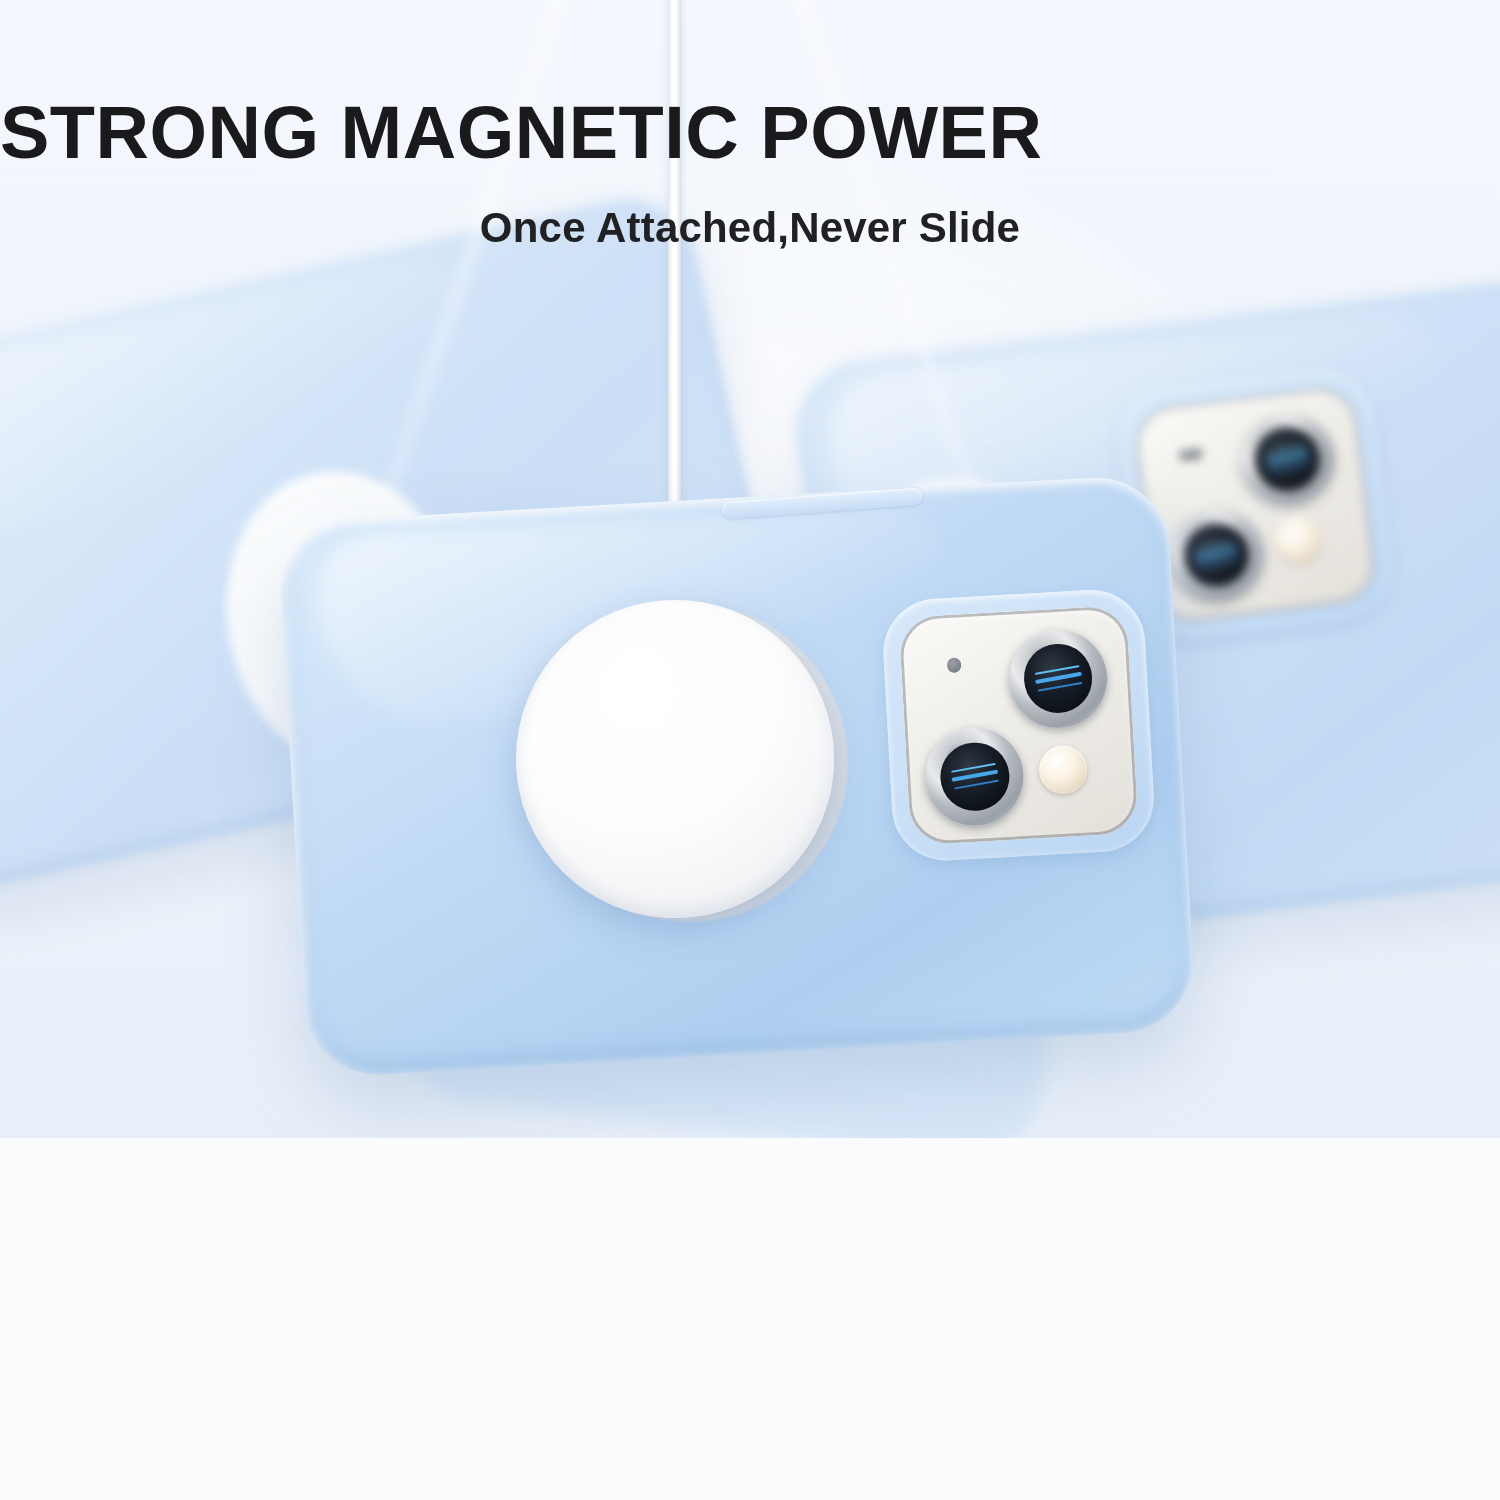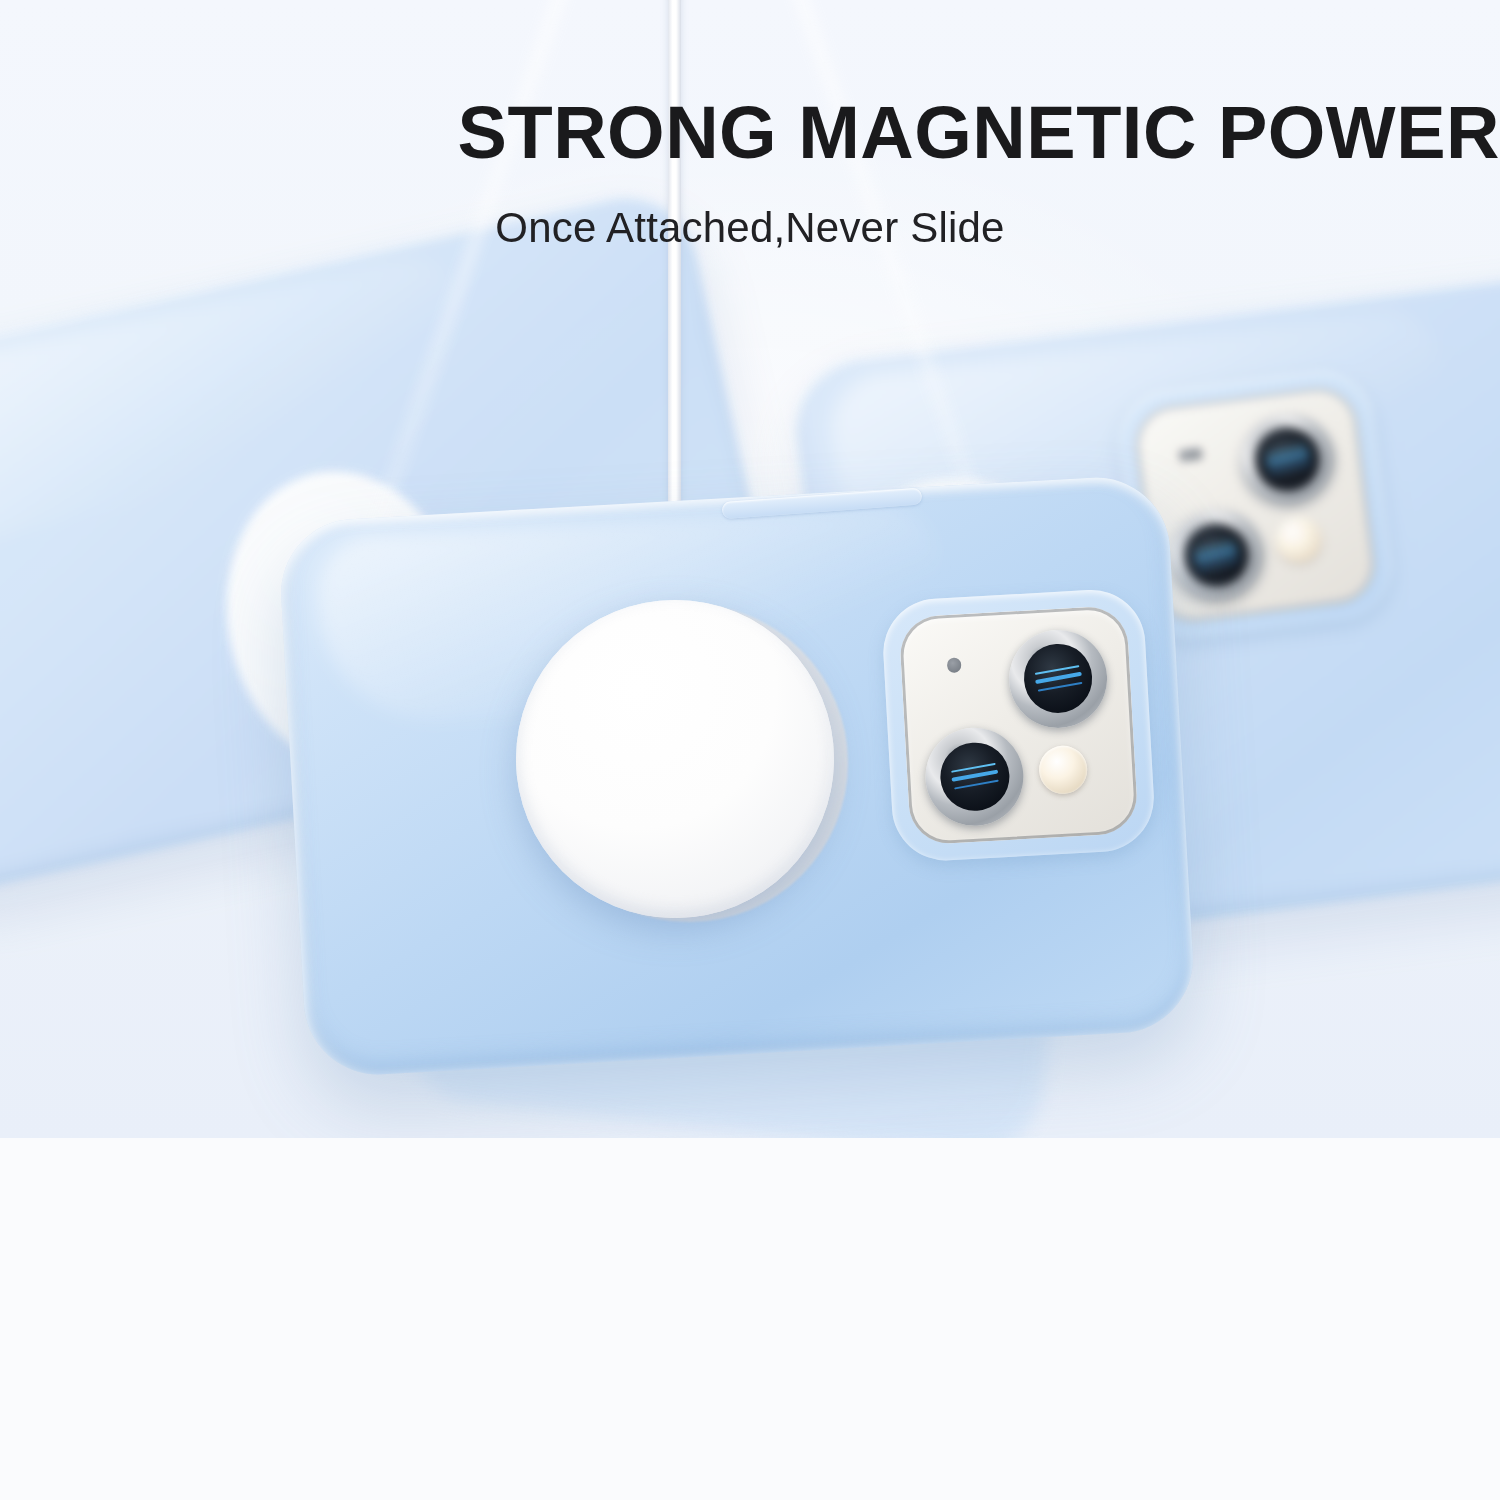--- a/index.html
+++ b/index.html
@@ -20,27 +20,27 @@
   }
   #heroGlow{
     position:absolute; left:50%; top:46%; width:1500px; height:960px;
     transform:translate(-50%,-50%);
     background:radial-gradient(ellipse 52% 58% at 50% 50%, rgba(255,255,255,.85) 0%, rgba(255,255,255,.35) 45%, rgba(255,255,255,0) 72%);
     pointer-events:none;
   }
 
   
   #headline{
-    position:absolute; left:0; top:96px; width:1500px; text-align:right;
+    position:absolute; left:0; top:96px; width:1500px; text-align:left;
     font-size:74px; font-weight:700; letter-spacing:.5px; color:#1A1A1C;
     line-height:1.0; z-index:40;
   }
   #subhead{
     position:absolute; left:0; top:204px; width:1500px; text-align:center;
-    font-size:42px; font-weight:400; color:#212124; letter-spacing:.2px; z-index:40;
+    font-size:42px; font-weight:700; color:#212124; letter-spacing:.2px; z-index:40;
   }
 
   
   .cable{ position:absolute; background:#FDFDFD; z-index:12; }
   #cableMain{
     left:668px; top:-10px; width:13px; height:600px;
     border-radius:7px;
     background:linear-gradient(90deg,#E2E6EE 0%,#FFFFFF 35%,#FFFFFF 62%,#D9DEE8 100%);
     box-shadow:0 0 7px rgba(160,175,200,.35);
   }

